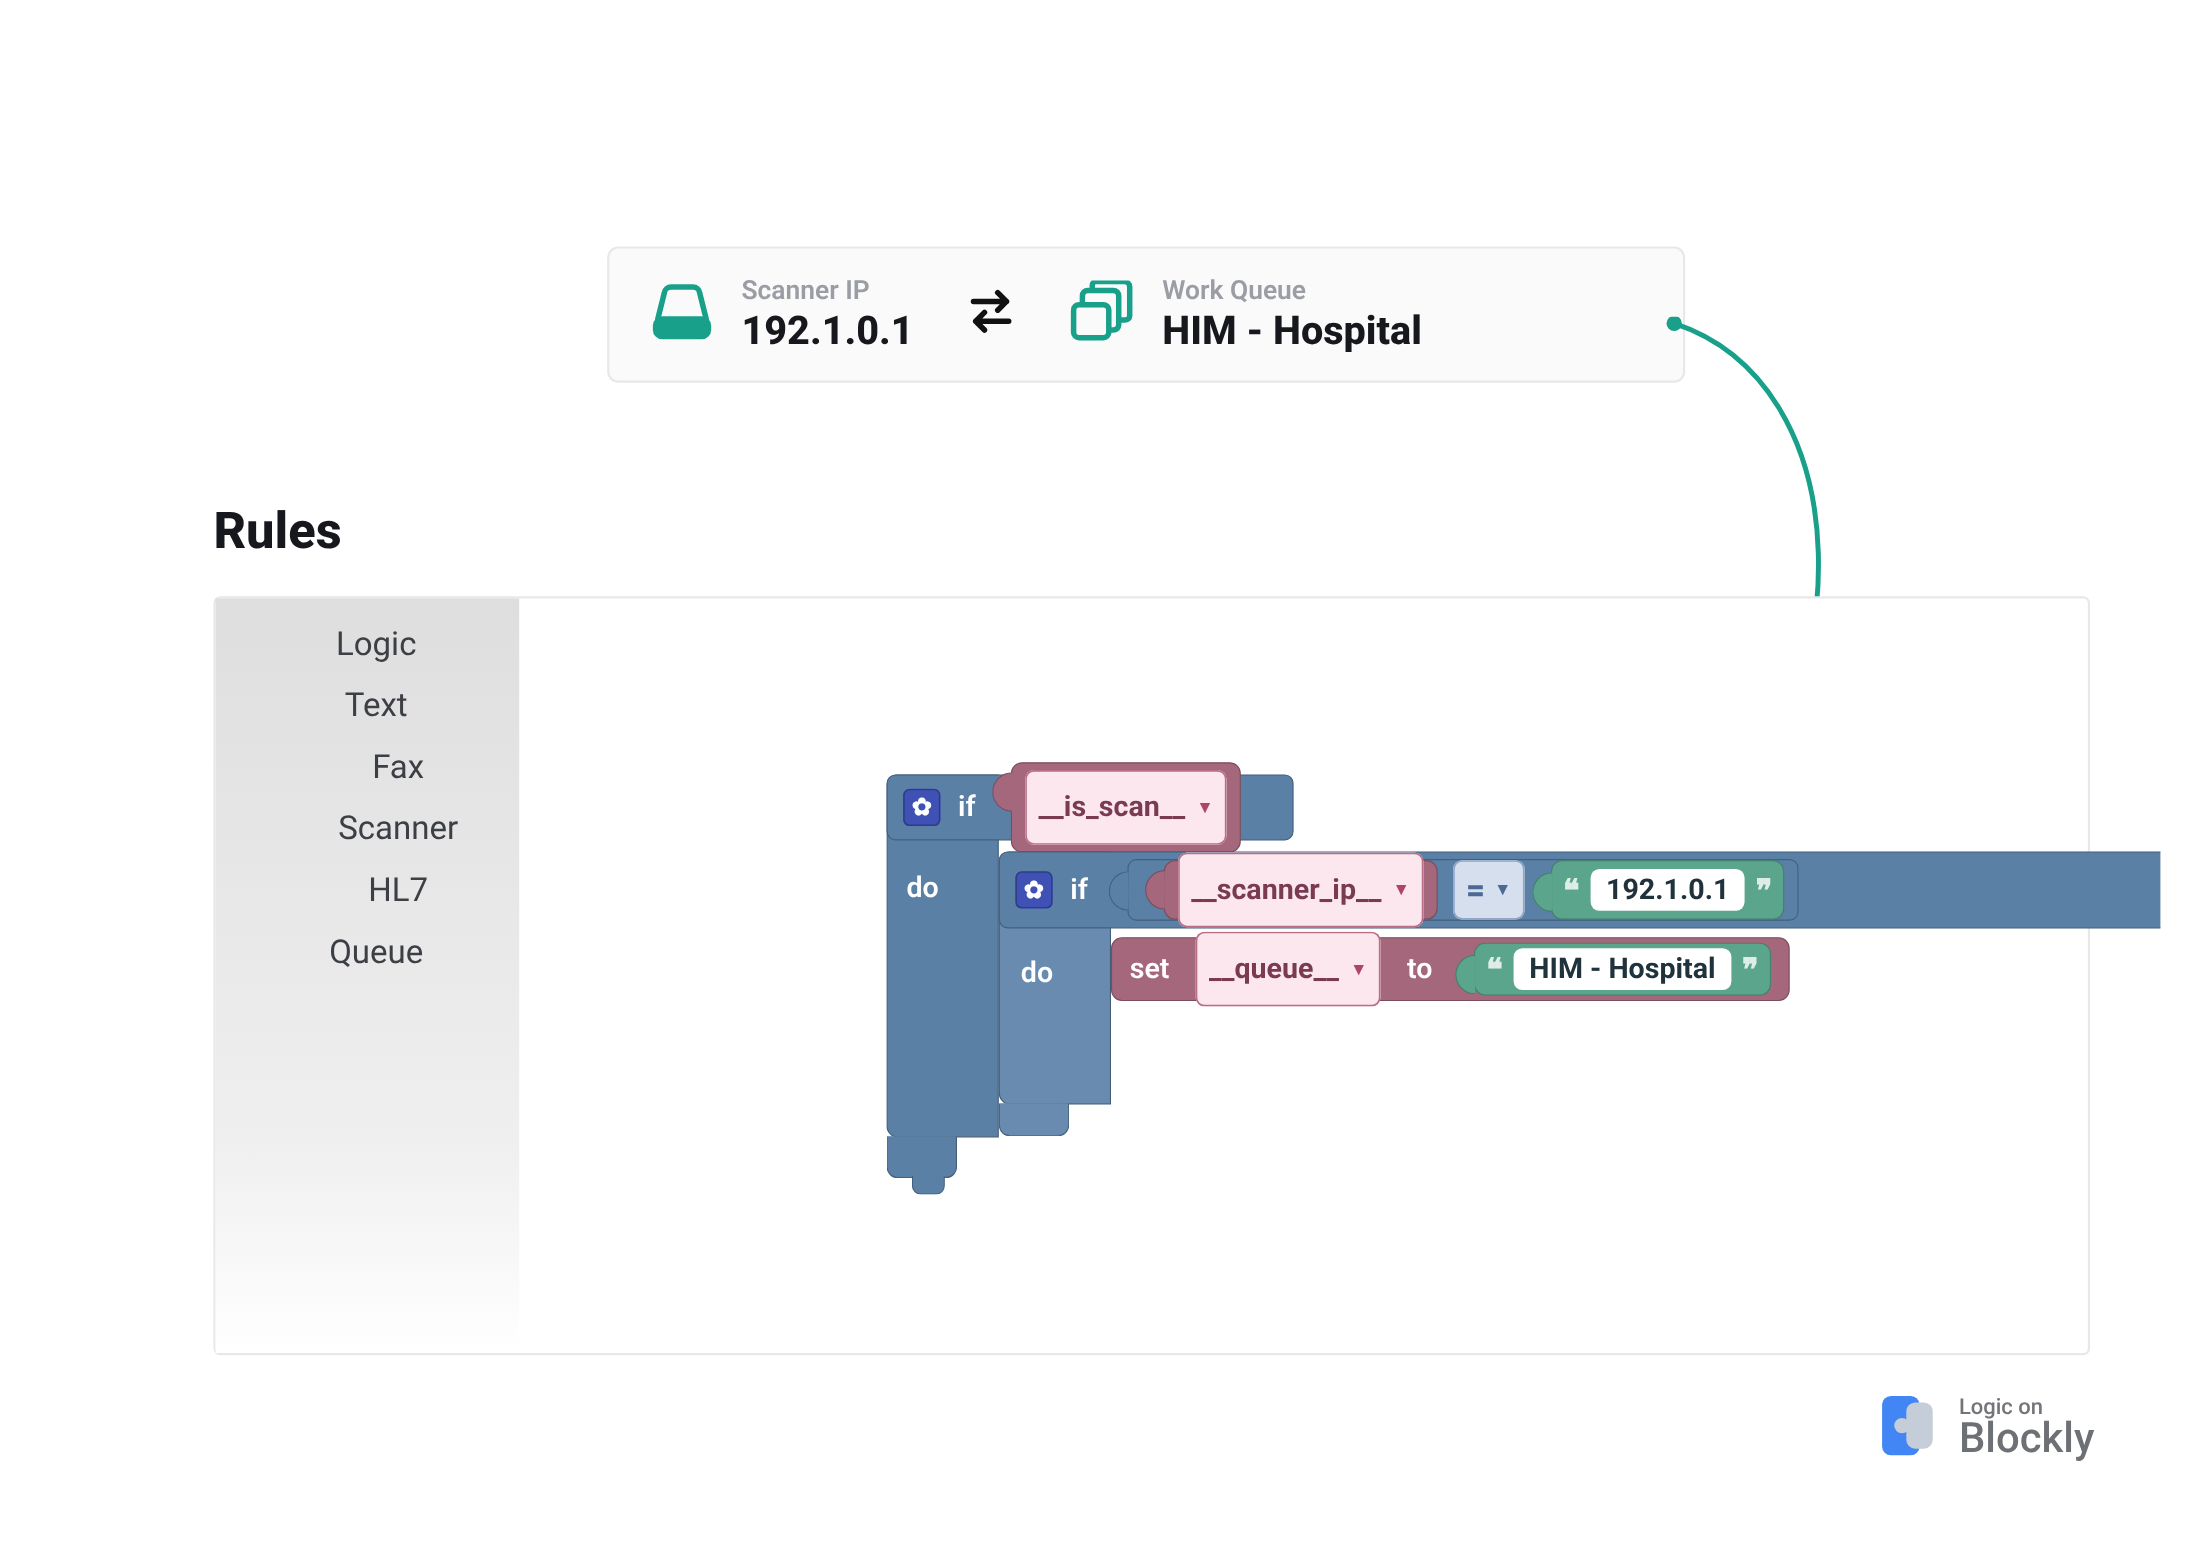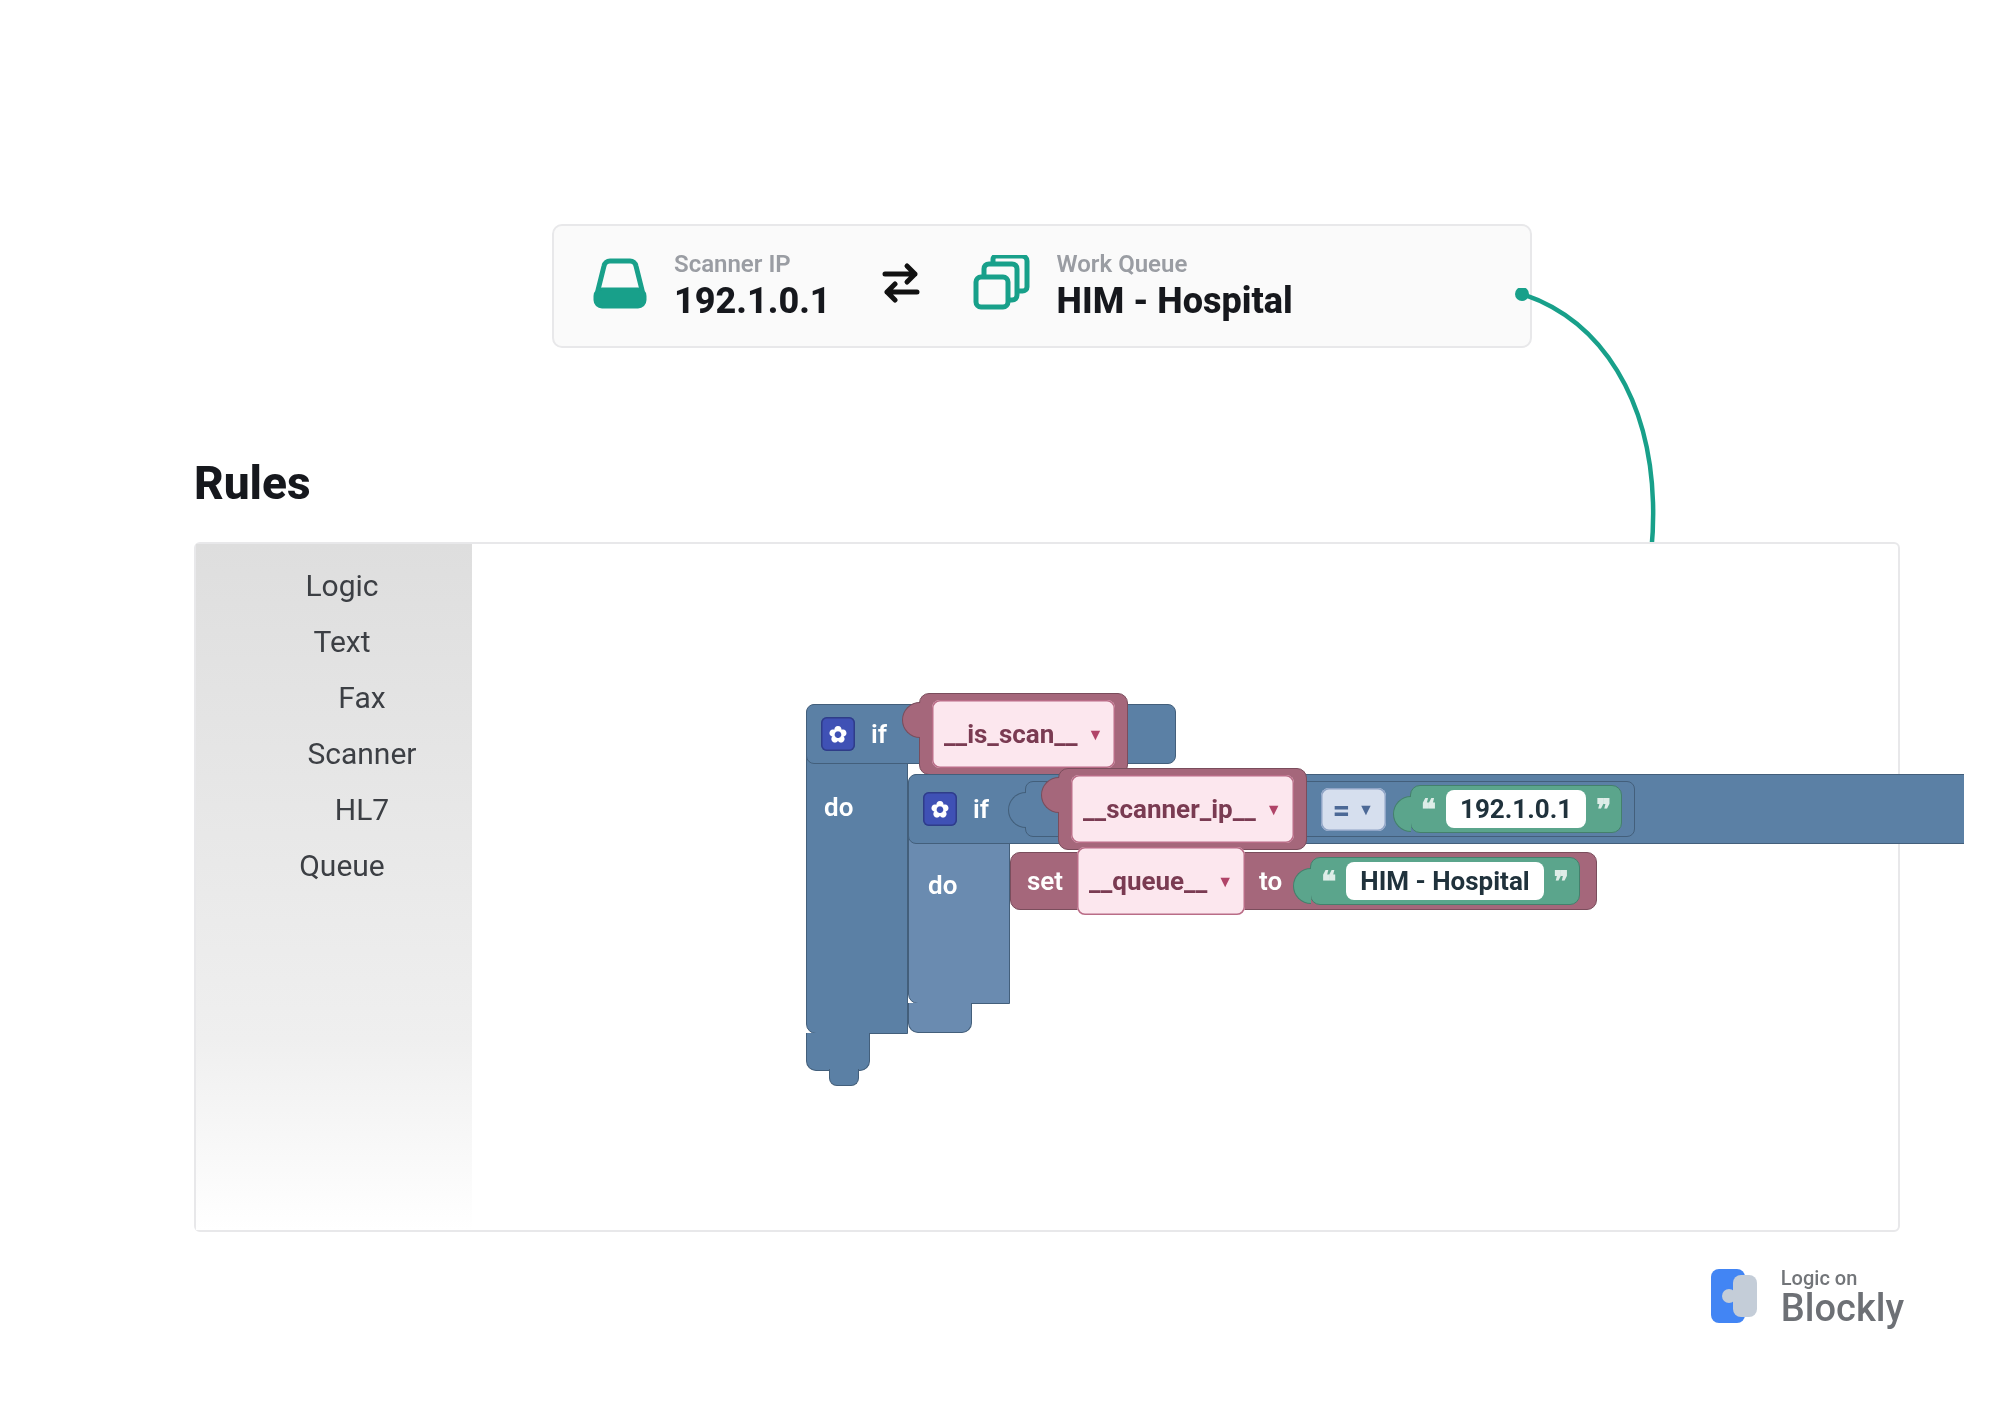--- a/index.html
+++ b/index.html
@@ -367,21 +367,21 @@
 
       <div class="blk inner-stub" style="top:230px; left:436px; width:102px; height:230px; border-radius:10px 0 0 10px;">
         <div class="blk inner-stub" style="top:228px; left:-1.5px; width:64px; height:30px; border-radius:0 0 10px 10px; border-top:none;">
         </div>
       </div>
 
       <div class="blk" style="top:230px; left:436px; width:1080px; height:70px; display:flex; align-items:center; gap:16px; padding:0 14px;">
         <span class="gear">✿</span>
         <span class="kw">if</span>
 
-        <div class="blk" style="position:relative; top:auto; left:auto; height:56px; width:auto; display:flex; align-items:center; gap:14px; padding:0 12px 0 24px; margin-left:20px;">
+        <div class="blk" style="position:relative; top:auto; left:auto; height:56px; width:auto; display:flex; gap:14px; padding:0 12px 0 24px; margin-left:20px;">
           <span class="notch-left" style="top:10px;"></span>
 
           <span class="pill-pink" style="position:relative; margin-left:8px;">
             <span class="notch-left" style="top:8px;"></span>
             <span class="var-dropdown">
               <span>__scanner_ip__</span>
               <span class="dd-tri">▼</span>
             </span>
           </span>
 
@@ -394,21 +394,21 @@
             <span class="notch-left" style="top:10px;"></span>
             <span class="quote-mark">❝</span>
             <span class="pill-val-white">192.1.0.1</span>
             <span class="quote-mark">❞</span>
           </span>
         </div>
       </div>
 
       <div style="position:absolute; top:326px; left:456px; color:#fff; font-size:26px; font-weight:600;">do</div>
 
-      <div class="pill-pink" style="position:absolute; top:308px; left:538px; height:58px; padding:0 16px; border-radius:10px; gap:14px;">
+      <div class="pill-pink" style="position:absolute; top:308px; left:538px; height:58px; padding:0 16px; border-radius:10px; gap:24px;">
         <span class="kw">set</span>
         <span class="var-dropdown">
           <span>__queue__</span>
           <span class="dd-tri">▼</span>
         </span>
         <span class="kw">to</span>
 
         <span class="pill-green-dark" style="position:relative; margin-left:14px;">
           <span class="notch-left" style="top:10px;"></span>
           <span class="quote-mark">❝</span>

